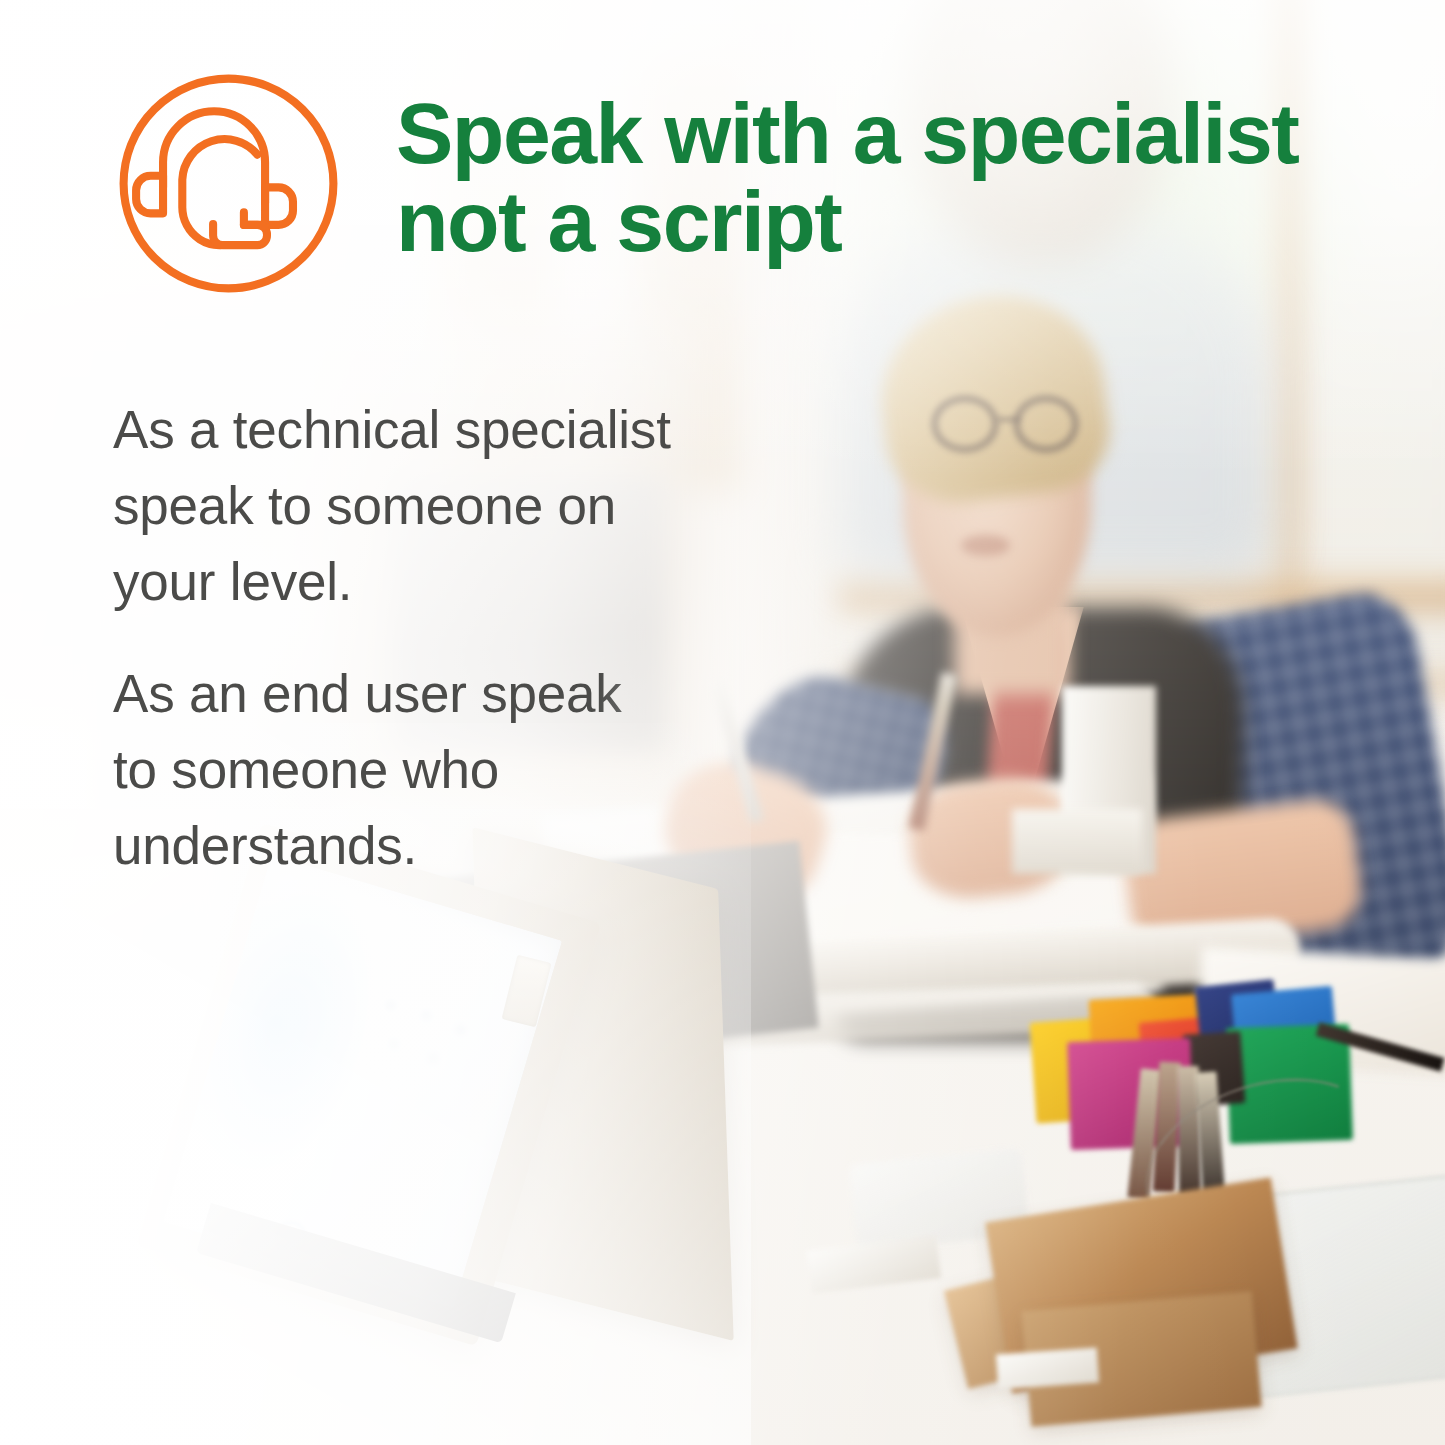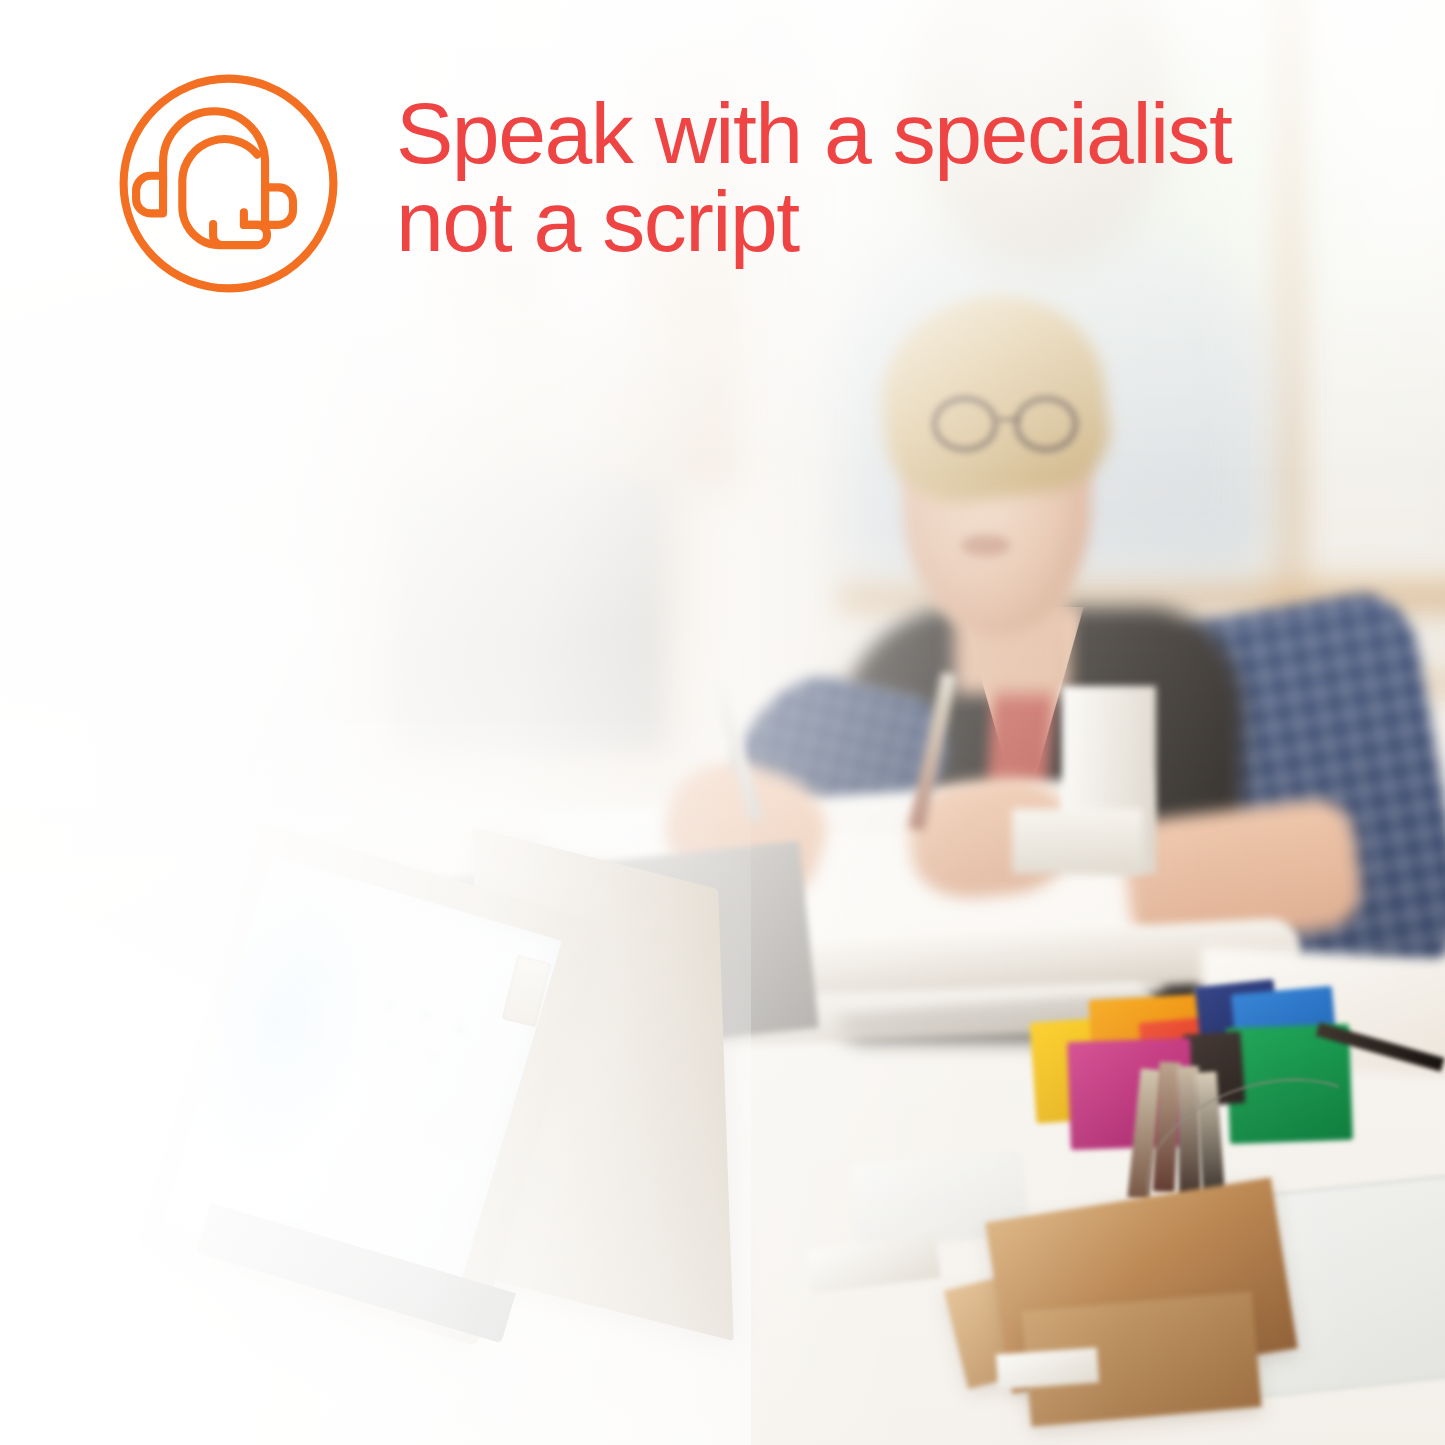--- a/index.html
+++ b/index.html
@@ -371,23 +371,23 @@
 
   .header { position:absolute; left:113px; top:68px; display:flex; align-items:flex-start; }
 
   .icon-circle { width:231px; height:231px; flex:0 0 231px; position:relative; }
   .icon-circle svg { display:block; width:231px; height:231px; }
 
   .headline {
     margin-left:52px;
     font-size:86px;
     line-height:1.02;
-    font-weight:400;
+    font-weight:700;
     letter-spacing:-1.5px;
-    color:#ef4444;
+    color:#15803d;
     padding-top:22px;
     white-space:pre-line;
   }
 
   .body-copy {
     position:absolute; left:113px; top:392px;
     width:640px;
     font-size:53px;
     line-height:76px;
     font-weight:300;
@@ -518,16 +518,22 @@
           <path d="M79 81.5 H68 V75"></path>
           <path d="M68 81.5 H75 A5 5 0 0 1 80 86.5 V87 A5 5 0 0 1 75 92 H57 A5 5 0 0 1 52 87 V81"></path>
         </svg>
       </div>
 
       <h1 class="headline">Speak with a specialist
 not a script</h1>
     </div>
 
     <div class="body-copy">
+      <p class="para fade-1">As a technical specialist
+speak to someone on
+your level.</p>
+      <p class="para fade-2">As an end user speak
+to someone who
+understands.</p>
     </div>
 
   </div>
 </div>
 
 </body></html>

